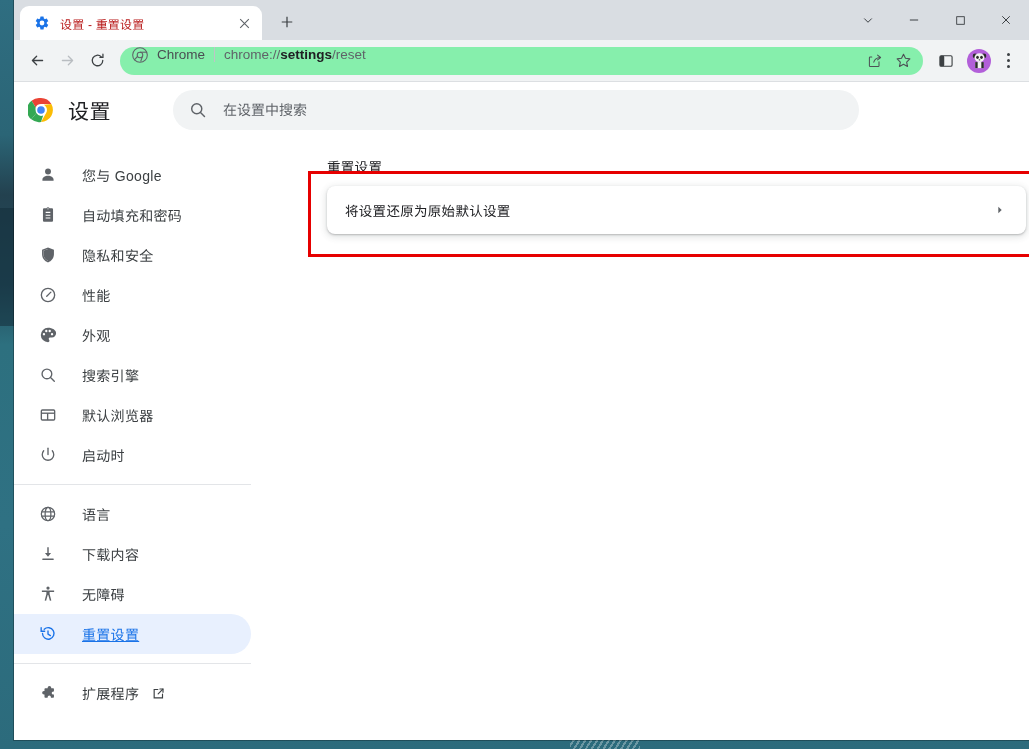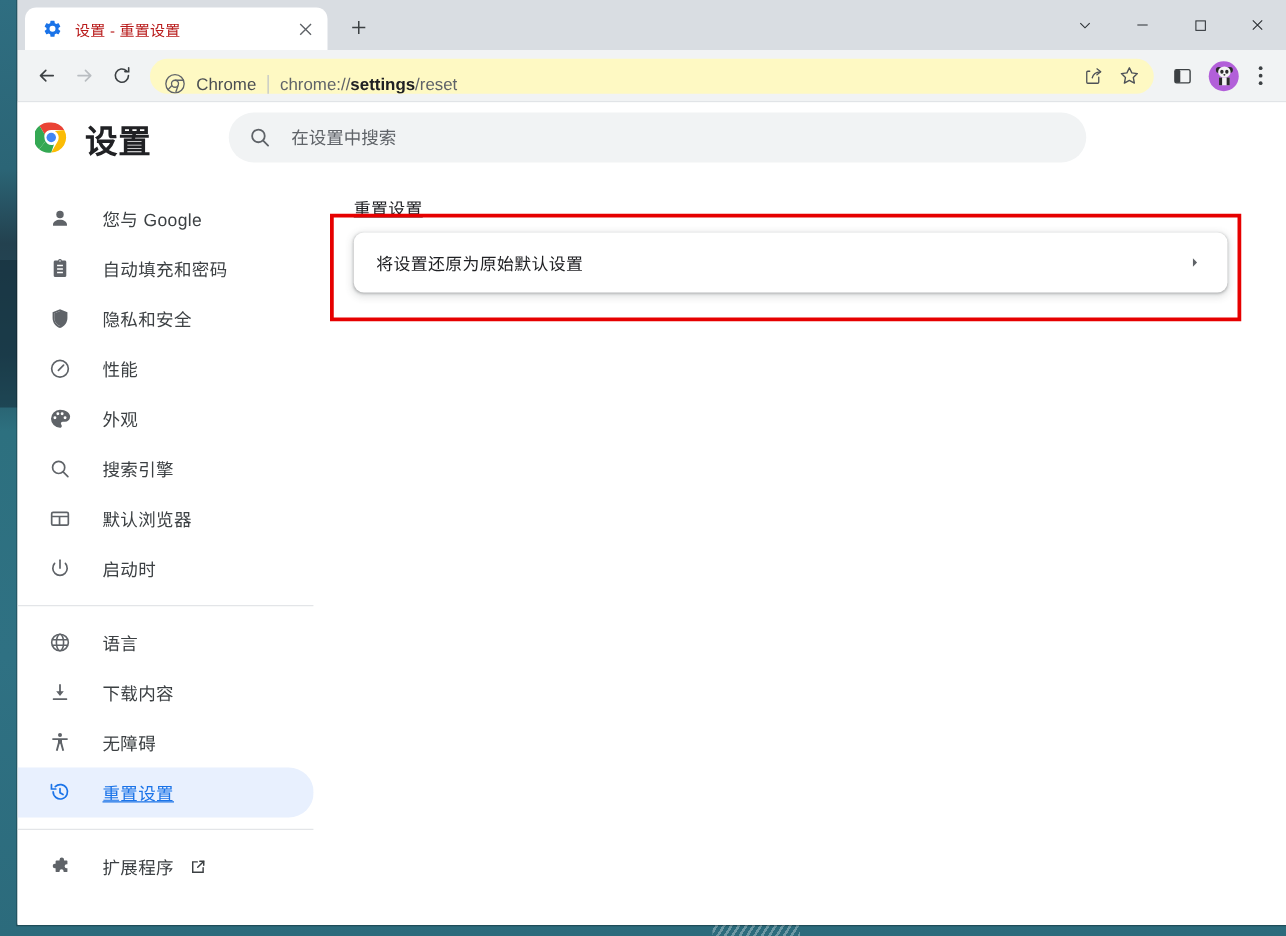--- a/index.html
+++ b/index.html
@@ -112,23 +112,23 @@
     display: flex; align-items: center; justify-content: center;
     border-radius: 50%;
     cursor: pointer; color: #3c4043;
   }
   .nav-btn.disabled { color: #b9bdc1; cursor: default; }
 
   #omnibox {
     flex: 1 1 auto;
     height: 28px;
     margin: 0 6px 0 8px;
-    background: #fef9c3;
+    background: #86efac;
     border-radius: 14px;
-    display: flex; align-items: flex-end;
+    display: flex; align-items: flex-start;
     padding: 0 6px 0 12px;
     cursor: text;
     min-width: 0;
   }
   #omni-chrome-icon { width: 16px; height: 16px; flex: 0 0 16px; margin-right: 9px; }
   #omni-chrome-label { font-size: 13.5px; color: #4a4e52; white-space: nowrap; }
   #omni-sep {
     width: 1px; height: 15px; background: #bfc3c7;
     margin: 0 9px;
     flex: 0 0 1px;
@@ -176,23 +176,22 @@
   }
 
   #settings-header {
     height: 56px;
     display: flex; align-items: center;
     flex: 0 0 56px;
     background: #fff;
   }
   #chrome-logo { width: 26px; height: 26px; margin-left: 14px; flex: 0 0 26px; }
   #settings-title {
-    font-size: 26px; color: #202124; margin-left: 14px;
+    font-size: 21px; color: #202124; margin-left: 14px;
     letter-spacing: .5px;
-    font-weight: bold;
   }
   #search-wrap {
     margin-left: 62px;
     flex: 1 1 auto;
     max-width: 686px;
     height: 40px;
     background: #f1f3f4;
     border-radius: 20px;
     display: flex; align-items: center;
     padding: 0 16px;
@@ -201,21 +200,21 @@
   #search-icon { width: 18px; height: 18px; flex: 0 0 18px; color: #5f6368; }
   #search-input {
     border: 0; outline: 0; background: transparent;
     margin-left: 16px;
     flex: 1 1 auto;
     font-size: 14px; color: #202124;
     font-family: inherit;
   }
   #search-input::placeholder { color: #5f6368; }
 
-  #body-split { flex: 1 1 auto; display: flex; min-height: 0; position: relative; }
+  #body-split { flex: 1 1 auto; display: flex; min-height: 0; position: relative; gap: 44px; }
 
   
   #sidebar {
     width: 237px; flex: 0 0 237px;
     background: #fff;
     padding-top: 8px;
     overflow: hidden;
     position: relative;
   }
   .nav-group { padding: 9px 0; }

